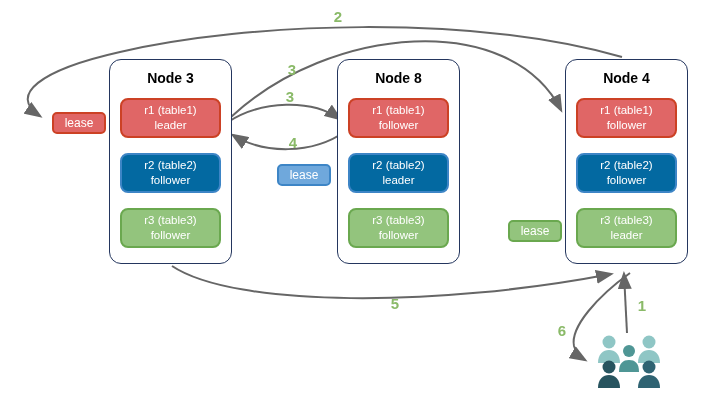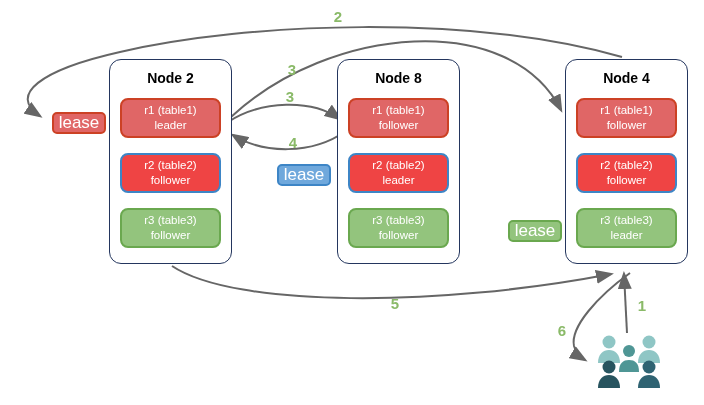--- a/index.html
+++ b/index.html
@@ -44,35 +44,35 @@
     color: #ffffff;
     font-size: 11.5px;
     line-height: 1.3;
     display: flex;
     flex-direction: column;
     align-items: center;
     justify-content: center;
     text-align: center;
   }
   .replica.red   { background: #e06666; border-color: #cc4125; }
-  .replica.blue  { background: #ef4444; border-color: #3d85c6; }
+  .replica.blue  { background: #0369a1; border-color: #3d85c6; }
   .replica.green { background: #93c47d; border-color: #6aa84f; }
   .r-pos-0 { top: 38px; }
   .r-pos-1 { top: 93px; }
   .r-pos-2 { top: 148px; }
 
   .lease {
     position: absolute;
     width: 54px;
     height: 22px;
     border-radius: 5px;
     border: 2px solid;
     box-sizing: border-box;
     color: #ffffff;
-    font-size: 17px;
+    font-size: 12px;
     display: flex;
     align-items: center;
     justify-content: center;
   }
   .lease.red   { background: #e06666; border-color: #cc4125; left: 52px;  top: 112px; }
   .lease.blue  { background: #6fa8dc; border-color: #3d85c6; left: 277px; top: 164px; }
   .lease.green { background: #93c47d; border-color: #6aa84f; left: 508px; top: 220px; }
 
   .step {
     position: absolute;
@@ -113,21 +113,21 @@
       <path d="M 231,117 C 330,25 510,10 561,110" marker-end="url(#ah)"></path>
       <path d="M 228,122 C 262,100 312,99 340,119" marker-end="url(#ah)"></path>
       <path d="M 346,131 C 312,155 263,154 233,135" marker-end="url(#ah)"></path>
       <path d="M 172,266 C 235,308 440,307 611,274" marker-end="url(#ah)"></path>
       <path d="M 627,333 L 624,274" marker-end="url(#ah)"></path>
       <path d="M 630,273 C 598,296 570,327 574,346 C 576,353 580,357 585,360" marker-end="url(#ah)"></path>
     </g>
   </svg>
 
   <div class="node" style="left:109px">
-    <div class="node-title">Node 2</div>
+    <div class="node-title">Node 3</div>
     <div class="replica red r-pos-0">
       <span>r1 (table1)</span>
       <span>leader</span>
     </div>
     <div class="replica blue r-pos-1">
       <span>r2 (table2)</span>
       <span>follower</span>
     </div>
     <div class="replica green r-pos-2">
       <span>r3 (table3)</span>

